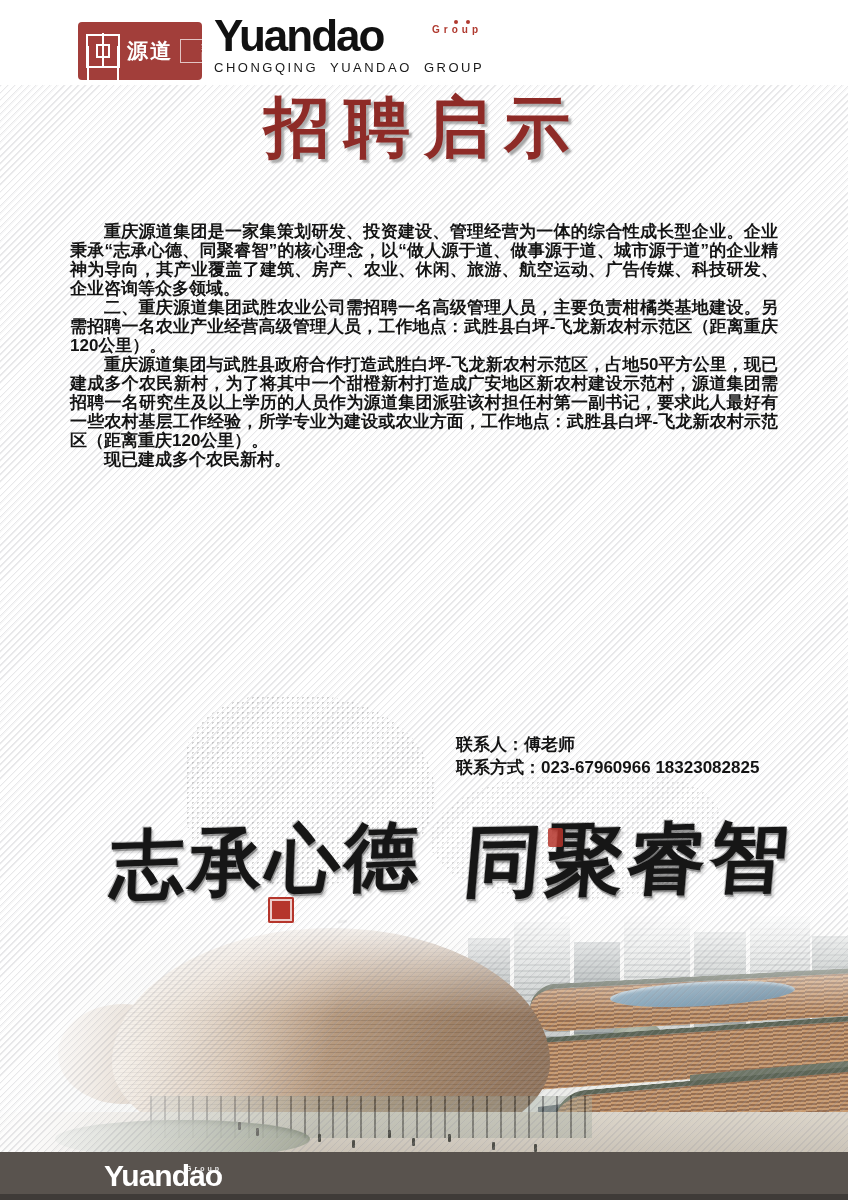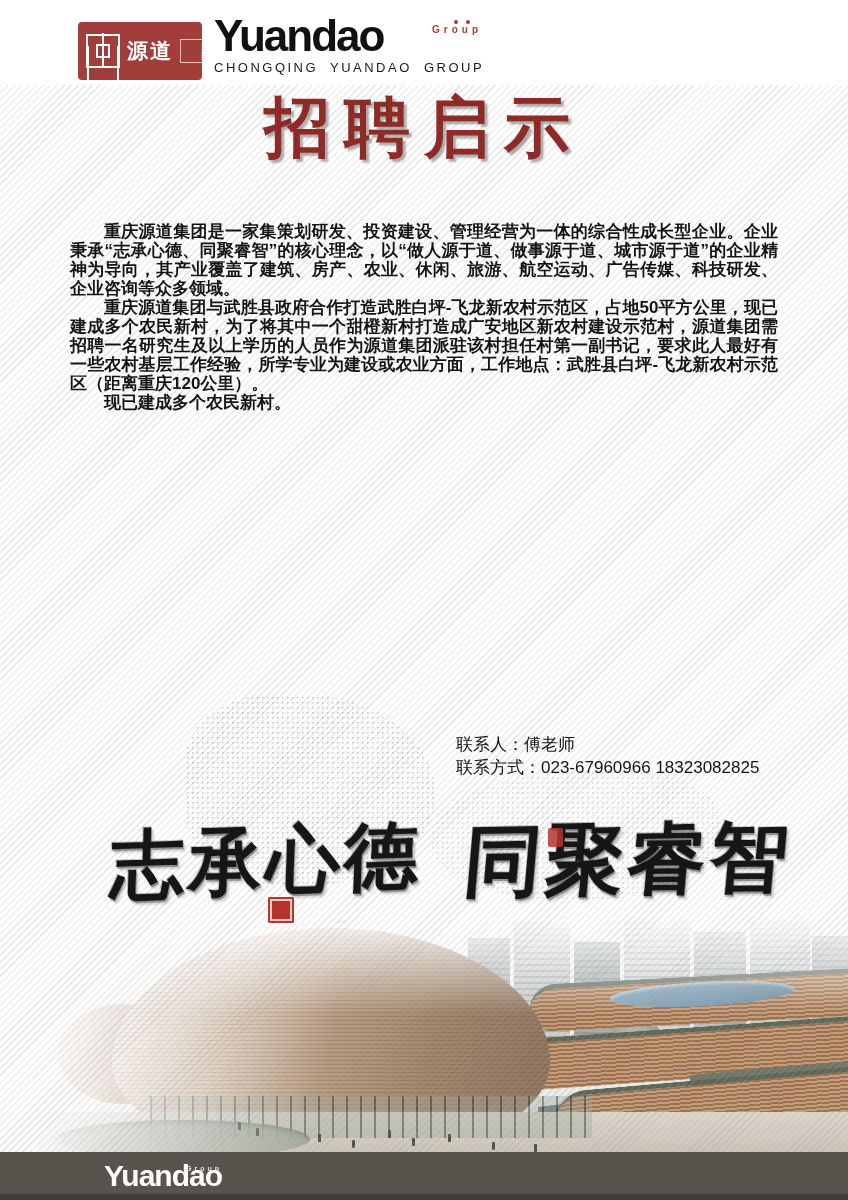--- a/index.html
+++ b/index.html
@@ -43,21 +43,21 @@
     font-family:"Liberation Serif", serif; font-weight:bold; font-size:66px; line-height:72px;
     color:#8e2b27; letter-spacing:14px; text-shadow:3px 3px 2px rgba(130,130,130,.65);
   }
   
   .bodytext {
     position:absolute; left:70px; top:186px; width:708px; z-index:10;
     font-size:17px; line-height:19px; font-weight:bold; text-align:justify; color:#141414;margin-top:36px;
   }
   .bodytext p { text-indent:2em; }
   
-  .contact { position:absolute; left:456px; top:734px; z-index:10; font-size:17px; font-weight:normal; line-height:22.5px; color:#141414; }
+  .contact { position:absolute; left:456px; top:734px; z-index:10; font-size:17px; font-weight:bold; line-height:22.5px; color:#141414; }
   
   .mapdots { position:absolute; z-index:4; opacity:.35; background:radial-gradient(rgba(120,120,120,.9) 1px, transparent 1px); background-size:5px 5px; pointer-events:none; }
   .map1 { left:185px; top:695px; width:250px; height:190px; border-radius:40% 60% 55% 45%; }
   .map2 { left:430px; top:770px; width:290px; height:130px; border-radius:60% 40% 50% 50%; opacity:.25; }
   
   .motto { position:absolute; left:110px; top:808px; width:640px; z-index:11; white-space:nowrap; }
   .motto-part {
     display:inline-block; font-family:"Liberation Serif", serif; font-weight:900; color:#161616;
     font-size:74px; letter-spacing:4px; transform:rotate(-2deg) skewX(-4deg);
     text-shadow:1px 2px 0 rgba(20,20,20,.35), -1px -1px 0 rgba(20,20,20,.25), 3px 4px 2px rgba(40,40,40,.18);
@@ -179,20 +179,21 @@
       <span class="umlaut"></span>
     </div>
     <div class="header-sub">CHONGQING YUANDAO GROUP</div>
   </div>
 </div>
 
 <div class="title">招聘启示</div>
 
 <div class="bodytext">
   <p>重庆源道集团是一家集策划研发、投资建设、管理经营为一体的综合性成长型企业。企业秉承“志承心德、同聚睿智”的核心理念，以“做人源于道、做事源于道、城市源于道”的企业精神为导向，其产业覆盖了建筑、房产、农业、休闲、旅游、航空运动、广告传媒、科技研发、企业咨询等众多领域。</p>
+  <p>二、重庆源道集团武胜农业公司需招聘一名高级管理人员，主要负责柑橘类基地建设。另需招聘一名农业产业经营高级管理人员，工作地点：武胜县白坪-飞龙新农村示范区（距离重庆120公里）。</p>
   <p>重庆源道集团与武胜县政府合作打造武胜白坪-飞龙新农村示范区，占地50平方公里，现已建成多个农民新村，为了将其中一个甜橙新村打造成广安地区新农村建设示范村，源道集团需招聘一名研究生及以上学历的人员作为源道集团派驻该村担任村第一副书记，要求此人最好有一些农村基层工作经验，所学专业为建设或农业方面，工作地点：武胜县白坪-飞龙新农村示范区（距离重庆120公里）。</p>
   <p>现已建成多个农民新村。</p>
 </div>
 
 <div class="mapdots map1"></div>
 <div class="mapdots map2"></div>
 
 <div class="contact">
   <div>联系人：傅老师</div>
   <div>联系方式：023-67960966  18323082825</div>

